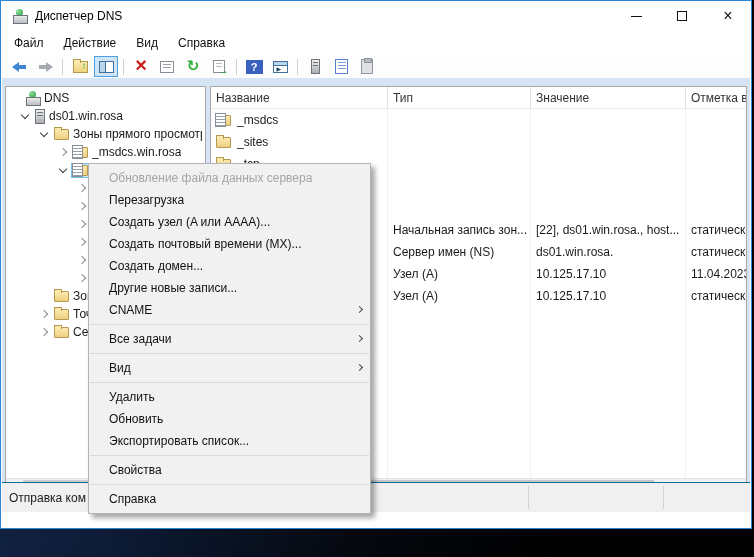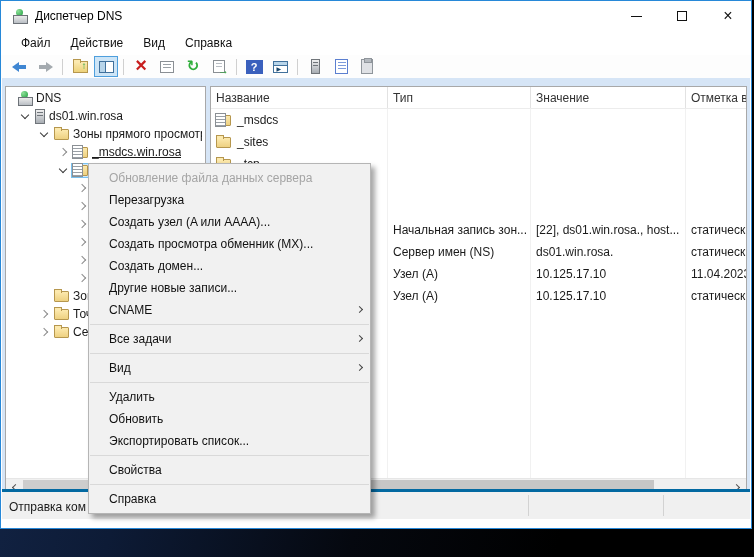--- a/index.html
+++ b/index.html
@@ -20,21 +20,21 @@
     background:radial-gradient(circle at 30% 30%,#8fe09a,#1e9e3e); }
   .app-icon::after { content:""; position:absolute; left:1px; bottom:0; width:13px; height:7px;
     border:1px solid #6d7278; background:linear-gradient(#ececec,#b9bec4); }
   .title { font-size:12px; color:#000; }
   .wbtns { margin-left:auto; display:flex; height:30px; }
   .wbtn { width:46px; height:30px; display:flex; align-items:center; justify-content:center; cursor:default; }
   .glyph-min { width:11px; height:1px; background:#111; display:block; }
   .glyph-max { width:10px; height:10px; border:1px solid #111; display:block; }
   .glyph-close { font-size:16px; color:#111; line-height:1; }
   
-  .menubar { height:24px; display:flex; align-items:center; padding-left:10px; background:#fff; }
+  .menubar { height:24px; display:flex; align-items:center; padding-left:3px; background:#fff; }
   .mitem { padding:3px 10px; color:#111; }
   
   .toolbar { height:23px; display:flex; align-items:center; padding-left:5px; background:#fdfdfd; }
   .tbtn { width:24px; height:21px; display:flex; align-items:center; justify-content:center; margin:0 1px; border:1px solid transparent; }
   .tbtn.pressed { background:#cde5f7; border:1px solid #4e9fdd; }
   .tsep { width:1px; height:16px; background:#d0d0d0; margin:0 4px; }
   .ticon { position:relative; display:block; }
   .icon-back { width:15px; height:10px; }
   .icon-back::before { content:""; position:absolute; left:0; top:0; border-top:5px solid transparent; border-bottom:5px solid transparent; border-right:7px solid #3f86d2; }
   .icon-back::after { content:""; position:absolute; left:7px; top:3px; width:7px; height:4px; background:#3f86d2; }
@@ -117,21 +117,21 @@
   .hscroll { position:absolute; left:0; right:0; bottom:0; height:17px; background:#f0f0f0; border-top:1px solid #e6e6e6; }
   .scroll-btn { position:absolute; top:0; width:17px; height:16px; display:flex; align-items:center; justify-content:center; }
   .scroll-btn.left { left:0; } .scroll-btn.right { right:0; }
   .schev { display:inline-block; width:5px; height:5px; border-right:1px solid #505050; border-bottom:1px solid #505050; }
   .schev.l { transform:rotate(135deg); margin-left:2px; }
   .schev.r { transform:rotate(-45deg); margin-right:2px; }
   .scroll-thumb { position:absolute; top:1px; height:15px; background:#cdcdcd; }
   .tree-hscroll .scroll-thumb { left:17px; width:140px; }
   .list-hscroll .scroll-thumb { left:0; width:443px; background:#c6c6c6; }
   
-  .statusbar { position:absolute; left:1px; right:1px; bottom:9px; height:30px; background:#f0f0f0; border-top:3px solid #0369a1; }
+  .statusbar { position:absolute; left:1px; right:1px; bottom:16px; height:30px; background:#f0f0f0; border-top:1px solid #0369a1; }
   .statusbar .stext { position:absolute; left:7px; top:8px; color:#1a1a1a; }
   .ssep { position:absolute; top:3px; bottom:3px; width:1px; background:#d2d2d2; }
   .ssep.s1 { left:526px; } .ssep.s2 { left:661px; }
   
   .context-menu { position:absolute; left:88px; top:163px; width:283px; background:#f1f1f1;
     border:1px solid #b5b5b5; box-shadow:4px 4px 5px rgba(0,0,0,.35); padding:3px 0; z-index:50; }
   .mi { height:22px; display:flex; align-items:center; padding:0 26px 0 20px; color:#111; position:relative;text-align:center; }
   .mi.disabled { color:#a5a5a5; }
   .msep { height:1px; background:#d9d9d9; margin:3px 1px; }
   .subarrow { position:absolute; right:8px; top:50%; width:5px; height:5px; margin-top:-3px;
@@ -203,21 +203,21 @@
       <span class="tbtn">
         <span class="ticon icon-record-list"></span>
       </span>
       <span class="tbtn">
         <span class="ticon icon-filter"></span>
       </span>
     </div>
   <div class="workarea">
     <div class="tree-panel">
       <div class="tree-rows">
-          <div class="trow" style="padding-left: 10px;">
+          <div class="trow" style="padding-left: 10px; margin-left: 8px;">
             <span class="tinner">
               <span class="i i-dns-root"></span>
               <span class="tlabel">DNS</span>
             </span>
           </div>
           <div class="trow" style="padding-left: 9px;">
             <span class="chevbox">
               <span class="chev open"></span>
             </span>
             <span class="tinner">
@@ -227,21 +227,21 @@
           </div>
           <div class="trow" style="padding-left: 28px;">
             <span class="chevbox">
               <span class="chev open"></span>
             </span>
             <span class="tinner">
               <span class="i i-folder"></span>
               <span class="tlabel">Зоны прямого просмотра</span>
             </span>
           </div>
-          <div class="trow" style="padding-left: 47px; text-decoration: underline;">
+          <div class="trow" style="padding-left: 47px;">
             <span class="chevbox">
               <span class="chev closed"></span>
             </span>
             <span class="tinner">
               <span class="i i-zone"></span>
               <span class="tlabel">_msdcs.win.rosa</span>
             </span>
           </div>
           <div class="trow sel" style="padding-left: 47px;">
             <span class="chevbox">
@@ -436,21 +436,21 @@
     <div class="mi disabled">
       <span class="milabel">Обновление файла данных сервера</span>
     </div>
     <div class="mi">
       <span class="milabel">Перезагрузка</span>
     </div>
     <div class="mi">
       <span class="milabel">Создать узел (A или AAAA)...</span>
     </div>
     <div class="mi">
-      <span class="milabel">Создать просмотра обменник (MX)...</span>
+      <span class="milabel">Создать почтовый времени (MX)...</span>
     </div>
     <div class="mi">
       <span class="milabel">Создать домен...</span>
     </div>
     <div class="mi">
       <span class="milabel">Другие новые записи...</span>
     </div>
     <div class="mi">
       <span class="milabel">CNAME</span>
       <span class="subarrow"></span>

